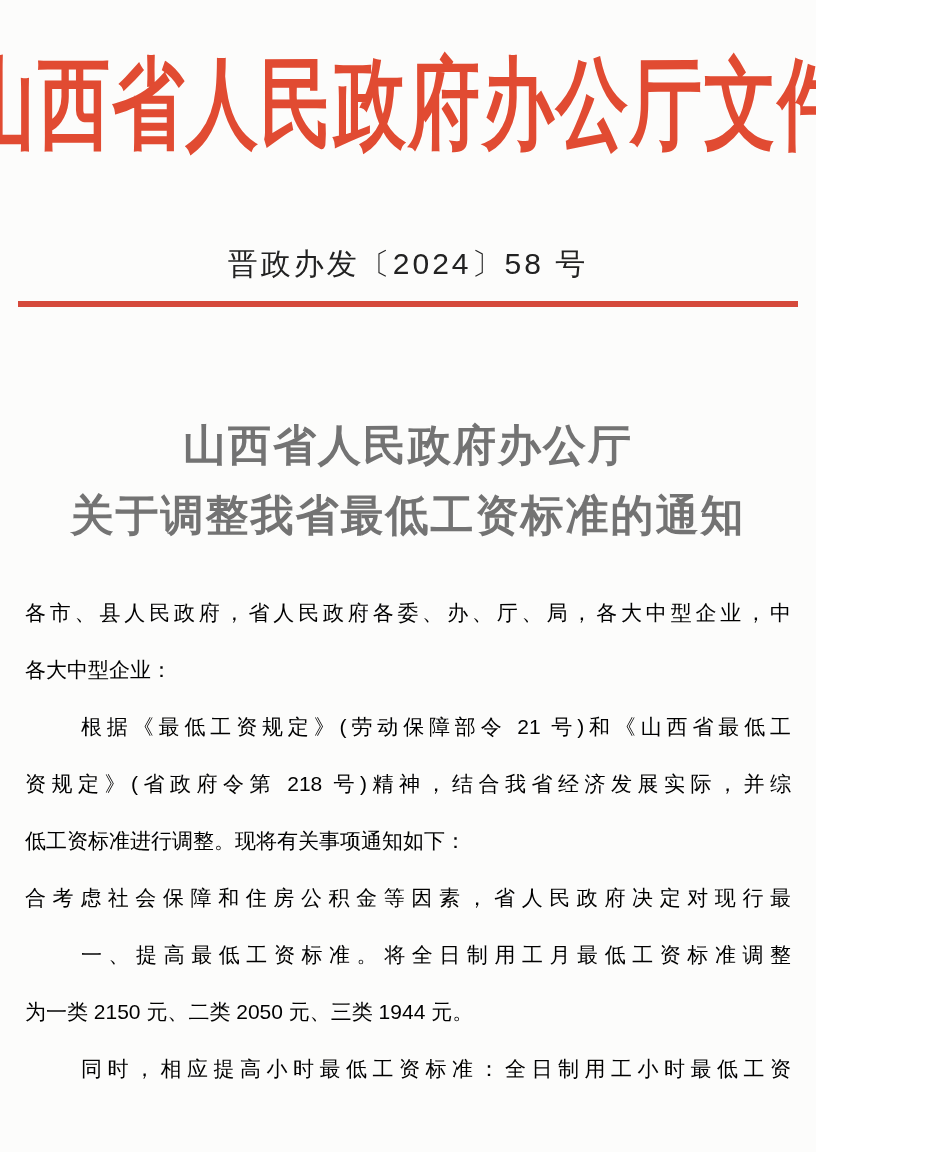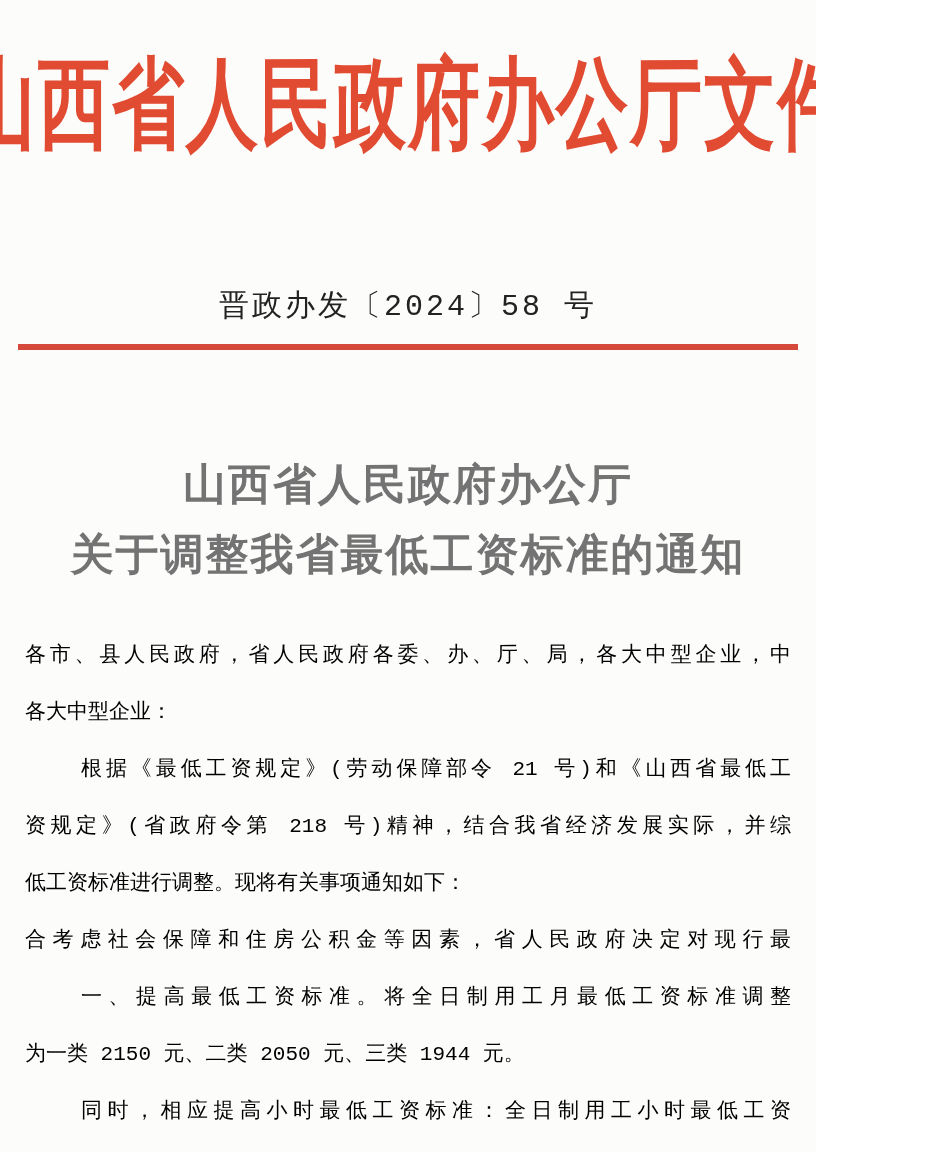--- a/index.html
+++ b/index.html
@@ -2,40 +2,40 @@
 <html><head>
 <meta charset="utf-8">
 <style>
   html, body { margin: 0; padding: 0; }
   .page {
     position: relative;
     width: 816px;
     height: 1152px;
     background: #FCFCFB;
     overflow: hidden;
-    font-family: Liberation Mono, monospace;
+    font-family: Liberation Sans, sans-serif;
   }
   .letterhead {
     margin-top: 40px;
     height: 130px;
     display: flex;
     align-items: center;
     justify-content: center;
   }
   .letterhead-text {
     font-size: 72px;
     font-weight: bold;
     color: #E14B32;
     letter-spacing: 2px;
     white-space: nowrap;
     transform: scaleY(1.38);
     transform-origin: 50% 50%;
   }
   .doc-number {
-    margin-top: 118px;
+    margin-top: 75px;
     line-height: 38px;
     text-align: center;
     font-size: 30px;
     letter-spacing: 3px;
     color: #222222;
   }
   .red-rule {
     height: 6px;
     background: #D5493B;
     margin: 18px 18px 0 18px;

